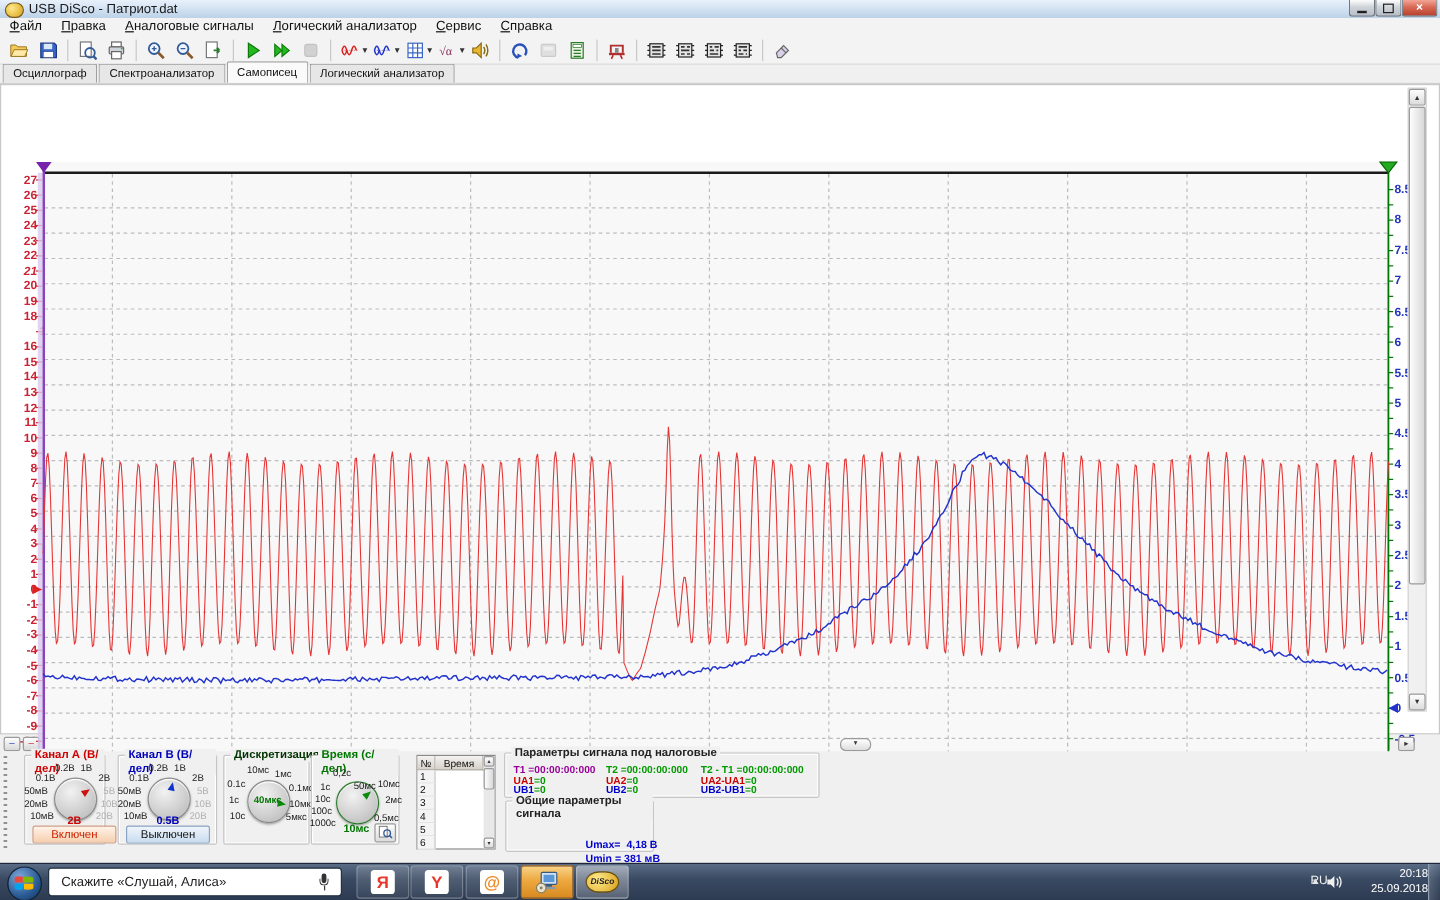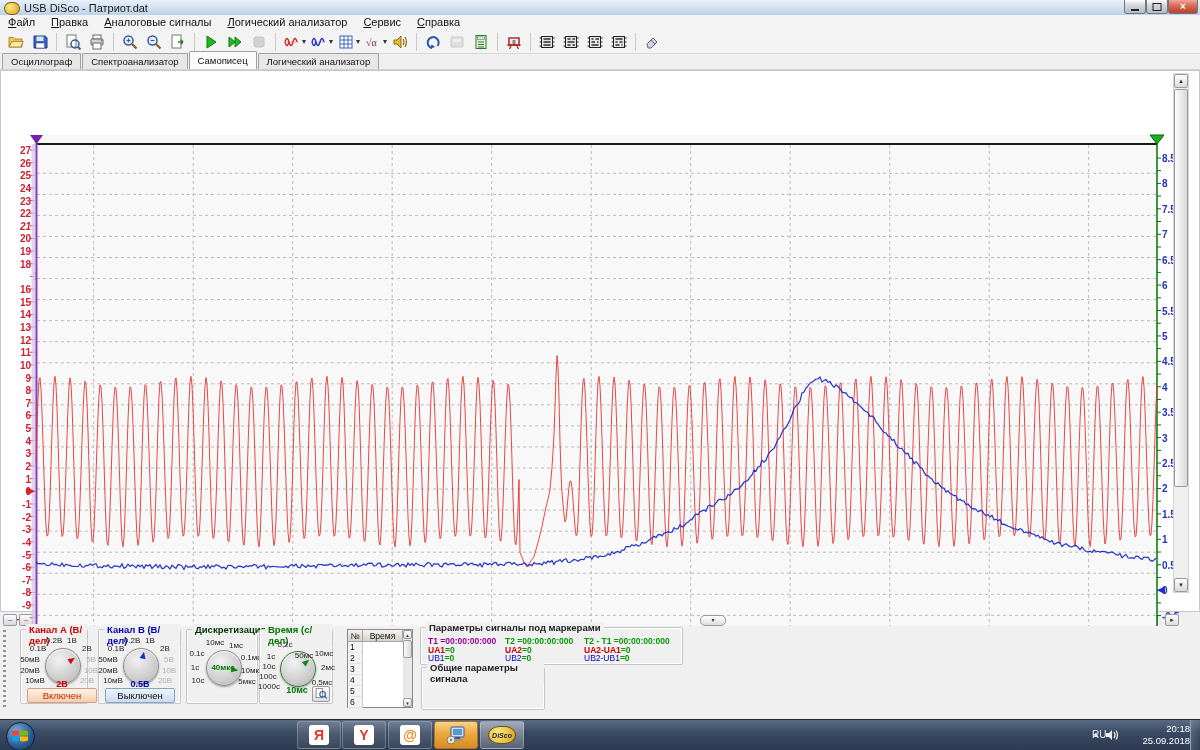--- a/index.html
+++ b/index.html
@@ -88,21 +88,21 @@
     line-height:12px;box-sizing:border-box;}
   .trow{position:absolute;left:0;width:15px;height:11px;font-size:8.5px;padding-left:2px;
     border-bottom:1px solid #e4e4e4;box-sizing:border-box;background:#f4f4f4;border-right:1px solid #c8c8c8;}
   
   #grp-markers{left:420px;width:263px;height:38px;top:1px;}
   #grp-general{left:421px;top:41px;width:124px;height:43px;}
   #grp-control{left:550px;top:41px;width:130px;height:43px;}
   .mcol{position:absolute;top:9px;font-size:8.5px;line-height:8.5px;}
   .mcol div{margin-bottom:0;height:8.7px;white-space:nowrap;}
   .mt1{color:#990099;font-weight:bold;} .mt2{color:#009900;font-weight:bold;}
-  .ua{color:#cc0000;font-weight:bold;} .ub{color:#0000cc;font-weight:normal;}
+  .ua{color:#cc0000;font-weight:bold;} .ub{color:#0000cc;font-weight:bold;}
   .gv{color:#009900;font-weight:bold;}
   .gcol{position:absolute;top:11px;font-size:8.8px;line-height:10.2px;font-weight:bold;white-space:pre;}
   #play-sm{position:absolute;left:6px;top:11px;width:15px;height:15px;border:1px solid #9a9a9a;
     border-radius:2px;background:linear-gradient(#fdfdfd,#dcdcdc);padding:0;font-size:7px;color:#0a8a0a;}
   #spinner{position:absolute;left:24px;top:11px;width:36px;height:15px;border:1px solid #8a8a8a;
     background:#fff;font-size:9px;line-height:14px;text-align:center;box-sizing:border-box;}
   #spin-arrows{position:absolute;left:61px;top:11px;width:11px;height:15px;}
   #spin-arrows div{height:7px;border:1px solid #9a9a9a;background:linear-gradient(#fdfdfd,#d8d8d8);
     font-size:5px;line-height:6px;text-align:center;color:#333;box-sizing:border-box;}
   #btn-start{position:absolute;left:77px;top:9px;width:66px;height:19px;border:1px solid #708090;
@@ -682,52 +682,63 @@
           <div class="trow" style="top: 67px;">6</div>
         </div>
       <div class="sb" style="left:55px;top:0;width:9px;height:77px;border:none;background:#e8e8e8;">
         <div class="sb-btn" style="left:0;top:0;width:9px;height:9px;font-size:5px;">▴</div>
         <div class="sb-thumb" style="left:0;top:10px;width:9px;height:18px;"></div>
         <div class="sb-btn" style="left:0;top:68px;width:9px;height:9px;font-size:5px;">▾</div>
       </div>
     </div>
 
     <div class="grp" id="grp-markers">
-      <span class="grp-title" style="color:#222;">Параметры сигналы под маркерами</span>
+      <span class="grp-title" style="color:#222;">Параметры сигнала под налоговые</span>
       <div class="mcol" style="left:7px;">
         <div class="mt1">T1 =00:00:00:000</div>
         <div><span class="ua">UA1</span><span class="gv">=0</span></div>
         <div><span class="ub">UB1</span><span class="gv">=0</span></div>
       </div>
       <div class="mcol" style="left:84px;">
         <div class="mt2">T2 =00:00:00:000</div>
         <div><span class="ua">UA2</span><span class="gv">=0</span></div>
         <div><span class="ub">UB2</span><span class="gv">=0</span></div>
       </div>
       <div class="mcol" style="left:163px;">
         <div class="mt2">T2 - T1 =00:00:00:000</div>
         <div><span class="ua">UA2-UA1</span><span class="gv">=0</span></div>
         <div><span class="ub">UB2-UB1</span><span class="gv">=0</span></div>
       </div>
     </div>
 
     <div class="grp" id="grp-general">
       <span class="grp-title" style="color:#222;">Общие параметры сигнала</span>
+      <div class="gcol ub" style="left:66px;">
+        <div>Umax=  4,18 В</div><div>Umin = 381 мВ</div><div>Uср. =  1,02 В</div>
+      </div>
     </div>
 
   </div>
 
   <div id="taskbar">
     <div id="start-orb">
       <svg width="16" height="14" viewBox="0 0 16 14">
         <path d="M0 2.2 Q3.5 0.6 7 1.6 L7 6.4 L0 6.4 Z" fill="#e8493c"></path>
         <path d="M8 1.8 Q12 0.8 16 2.4 L16 6.4 L8 6.4 Z" fill="#7fba00"></path>
         <path d="M0 7.4 L7 7.4 L7 12.2 Q3.5 13.2 0 11.6 Z" fill="#00a4ef"></path>
         <path d="M8 7.4 L16 7.4 L16 11.4 Q12 13 8 12 Z" fill="#ffb900"></path>
       </svg>
+    </div>
+    <div id="search-box">
+      <span id="search-text">Скажите «Слушай, Алиса»</span>
+      <div id="mic">
+          <div class="cap"></div>
+          <div class="bow"></div>
+          <div class="stem"></div>
+        </div>
     </div>
     <div class="app-btn" style="left:297px;">
       <div class="app-ico" style="color:#e8362b;">Я</div>
     </div>
     <div class="app-btn" style="left:342px;">
       <div class="app-ico" style="color:#e8362b;">Y</div>
     </div>
     <div class="app-btn" style="left:388px;">
       <div class="app-ico" style="color:#f0861e;">@</div>
     </div>

